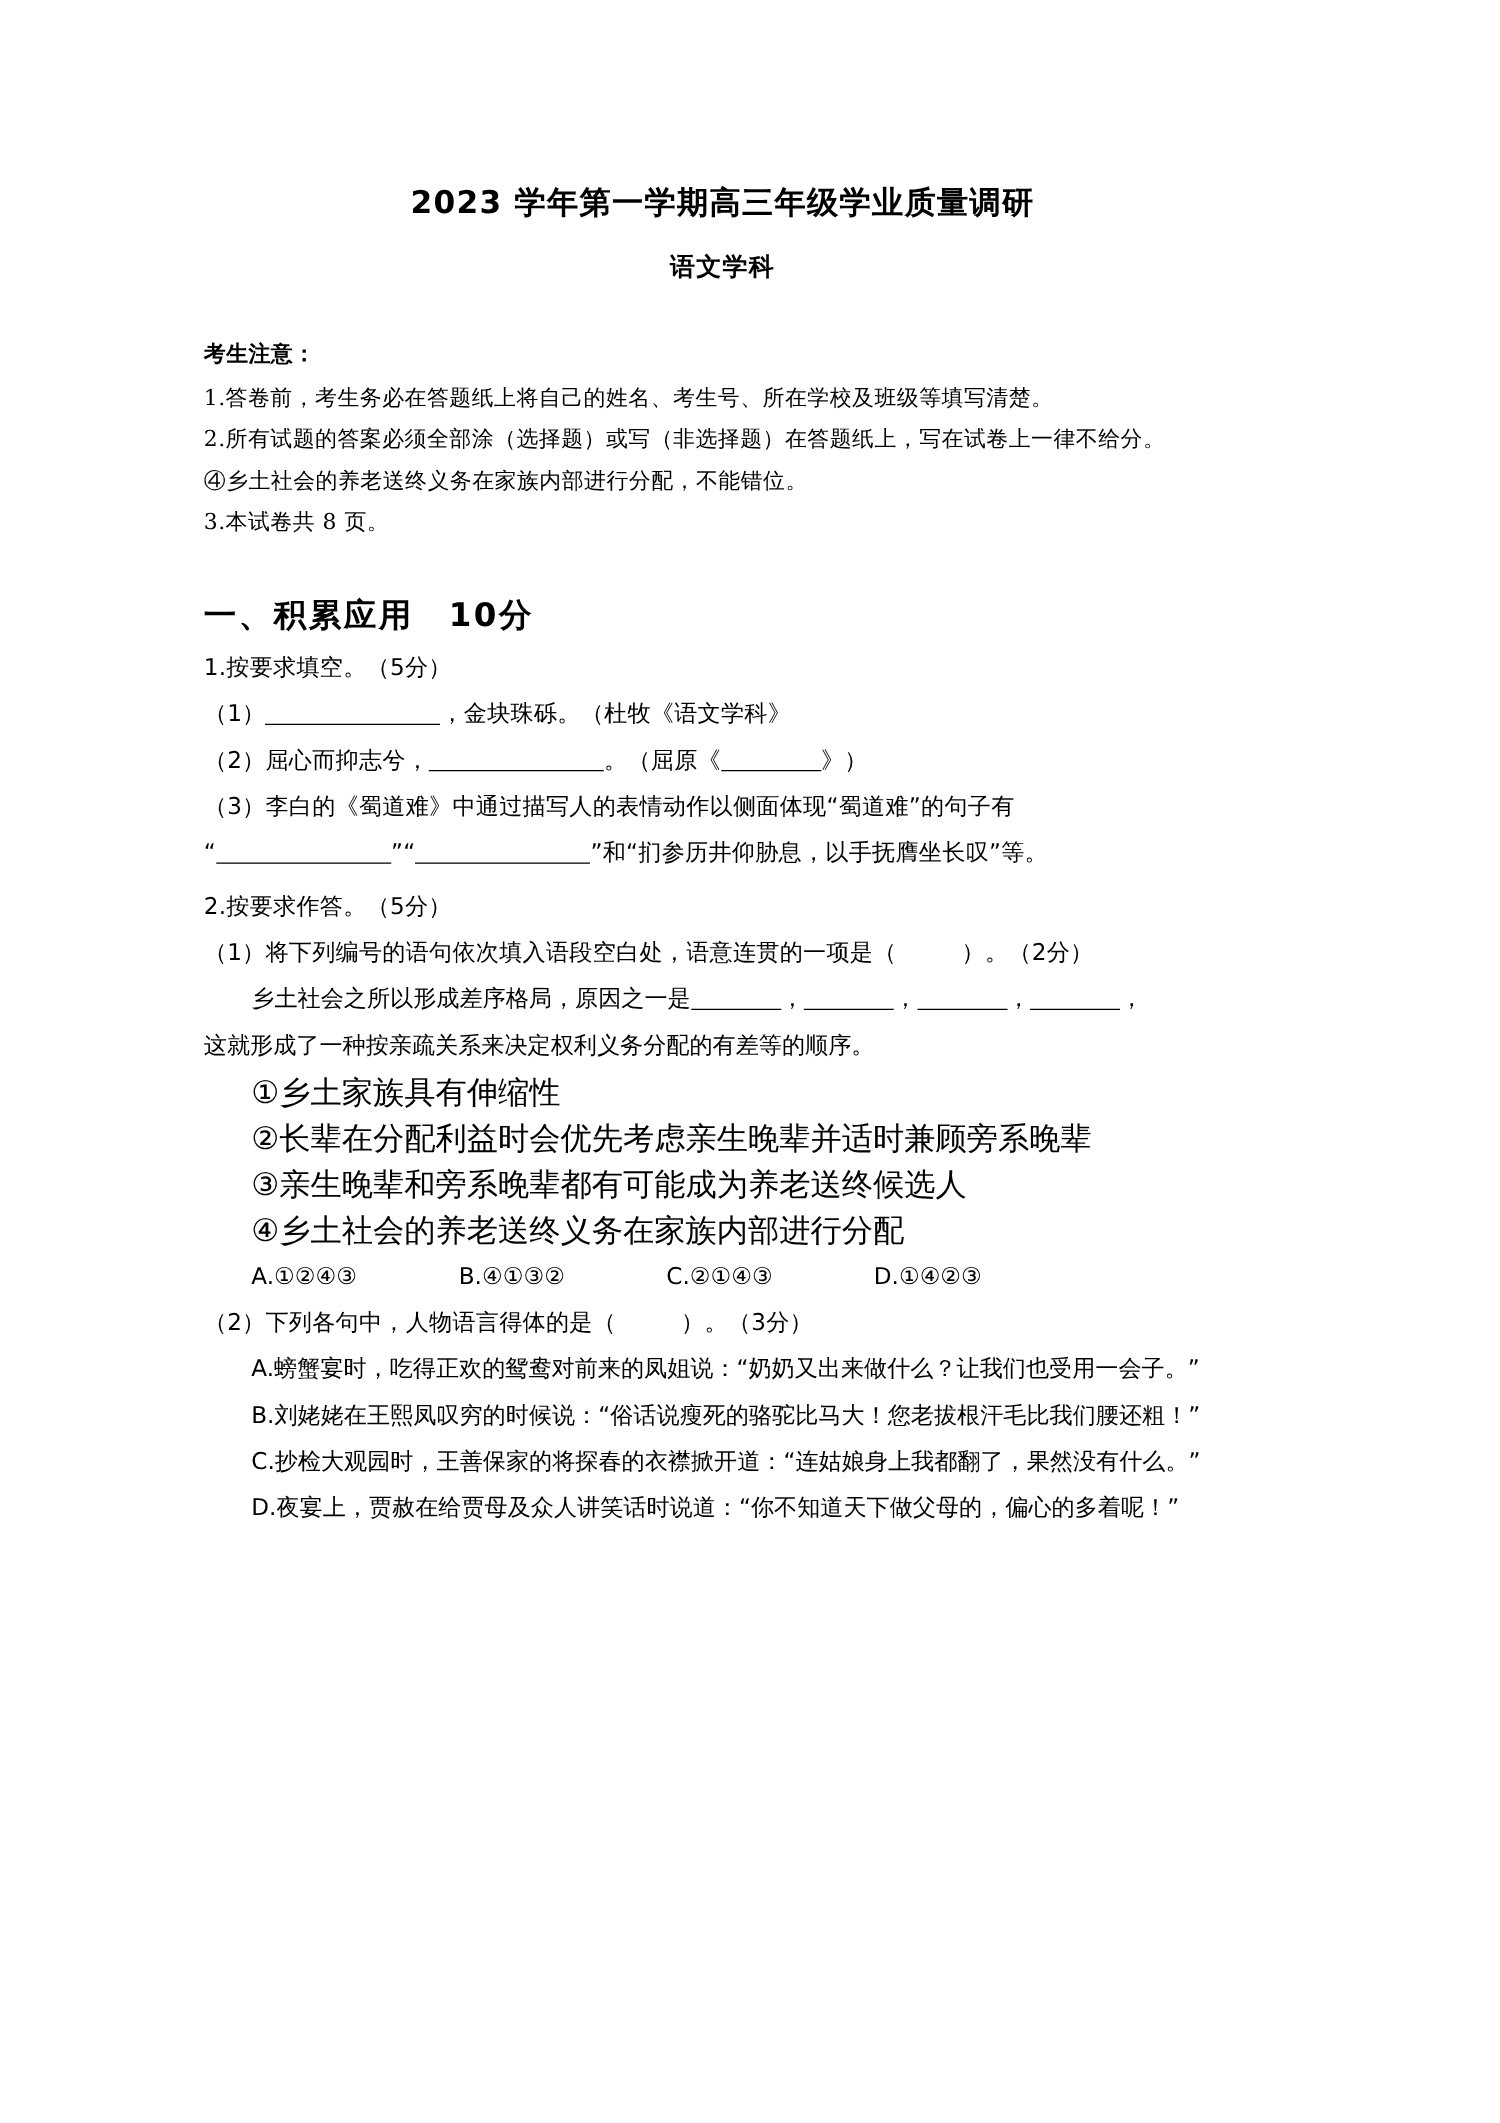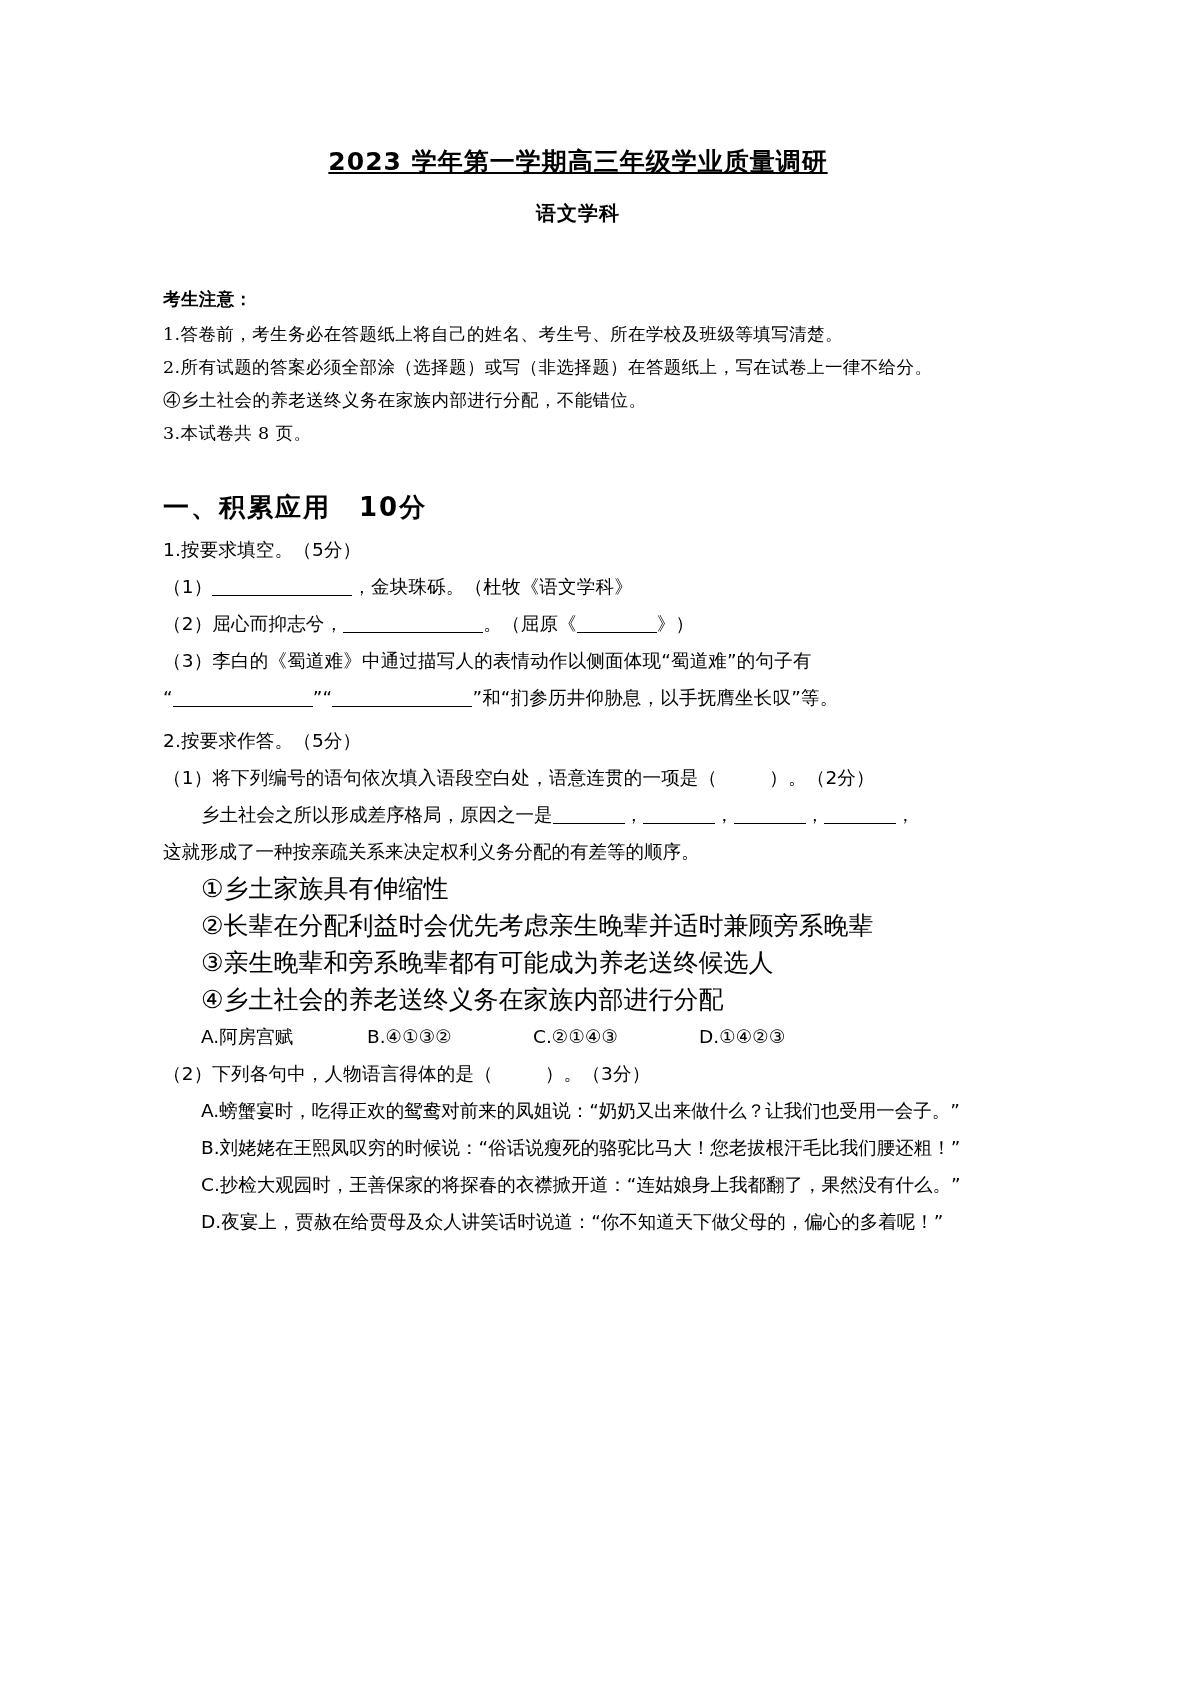--- a/index.html
+++ b/index.html
@@ -28,31 +28,30 @@
     top: 0;
     width: 830px;
   }
   .title-main {
     text-align: center;
     font-size: 25px;
     font-weight: bold;
     letter-spacing: 1px;
     margin-top: 145px;
     font-family: "DejaVu Sans", "Liberation Sans", sans-serif;
-    text-decoration: underline;
   }
   .title-sub {
     text-align: center;
     font-size: 20px;
     font-weight: bold;
     letter-spacing: 1px;
     margin-top: 22px;
   }
   .notice-block {
-    margin-top: 56px;
+    margin-top: 41px;
     font-family: "DejaVu Serif", "Liberation Serif", serif;
     font-size: 17.5px;
     line-height: 33px;
     letter-spacing: 0.4px;
   }
   .notice-title {
     font-weight: bold;
     margin-bottom: 2px;
   }
   .notice-line {
@@ -169,21 +168,21 @@
       <span>乡土社会之所以形成差序格局，原因之一是</span><span class="blank-xs"></span><span>，</span><span class="blank-xs"></span><span>，</span><span class="blank-xs"></span><span>，</span><span class="blank-xs"></span><span>，</span>
     </div>
     <div class="para">这就形成了一种按亲疏关系来决定权利义务分配的有差等的顺序。</div>
 
     <div class="sub-item">①乡土家族具有伸缩性</div>
     <div class="sub-item">②长辈在分配利益时会优先考虑亲生晚辈并适时兼顾旁系晚辈</div>
     <div class="sub-item">③亲生晚辈和旁系晚辈都有可能成为养老送终候选人</div>
     <div class="sub-item">④乡土社会的养老送终义务在家族内部进行分配</div>
 
     <div class="opt-row">
-      <span class="choice">A.阿房宫赋</span><span class="choice">B.④①③②</span><span class="choice">C.②①④③</span><span class="choice">D.①④②③</span>
+      <span class="choice">A.①②④③</span><span class="choice">B.④①③②</span><span class="choice">C.②①④③</span><span class="choice">D.①④②③</span>
     </div>
 
     <div class="q-line tight">
       <span>（2）下列各句中，人物语言得体的是（</span><span class="paren-blank"></span><span>）。（3分）</span>
     </div>
 
     <div class="para-hang">A.螃蟹宴时，吃得正欢的鸳鸯对前来的凤姐说：“奶奶又出来做什么？让我们也受用一会子。”</div>
     <div class="para-hang">B.刘姥姥在王熙凤叹穷的时候说：“俗话说瘦死的骆驼比马大！您老拔根汗毛比我们腰还粗！”</div>
     <div class="para-hang">C.抄检大观园时，王善保家的将探春的衣襟掀开道：“连姑娘身上我都翻了，果然没有什么。”</div>
     <div class="para-hang">D.夜宴上，贾赦在给贾母及众人讲笑话时说道：“你不知道天下做父母的，偏心的多着呢！”</div>

